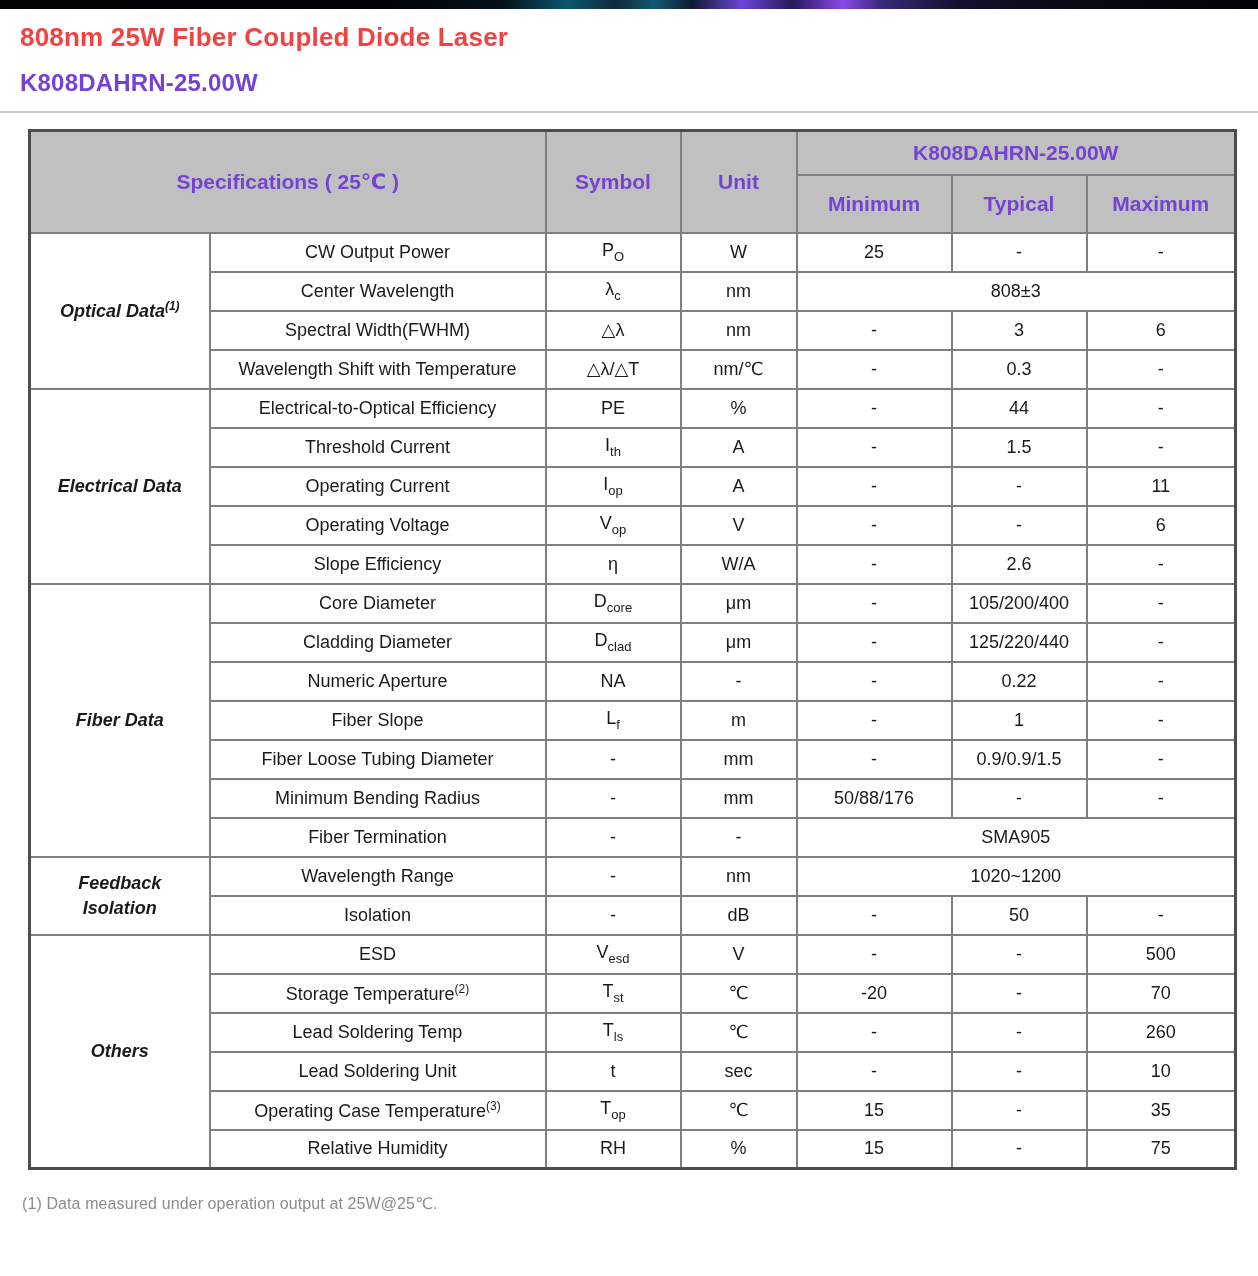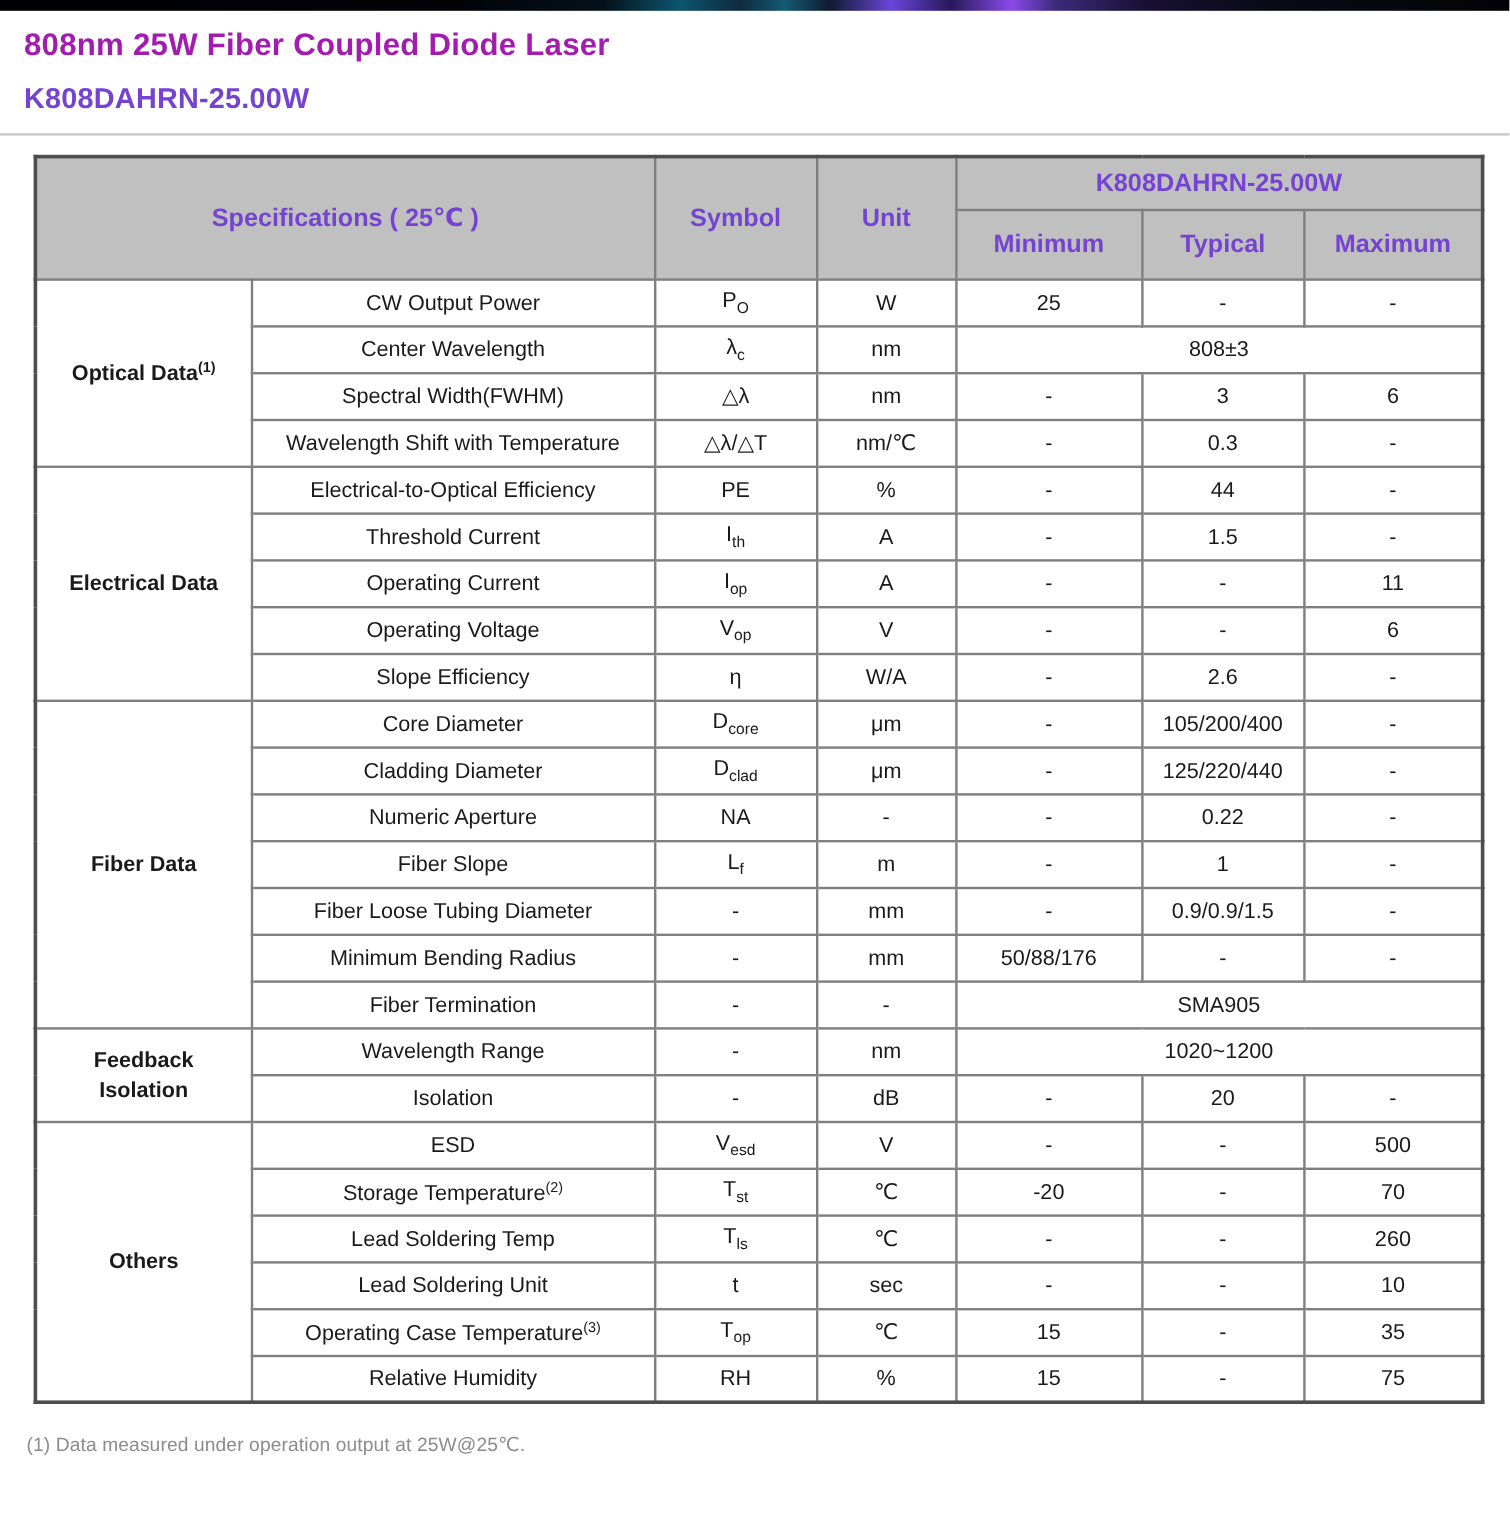--- a/index.html
+++ b/index.html
@@ -11,21 +11,21 @@
     position: relative;
   }
   .banner-strip {
     width: 100%; height: 9px;
     background: linear-gradient(90deg,
       #010103 0%, #020208 30%, #04111a 40%, #0c5570 45%, #102a3e 49%,
       #135a74 52%, #101a30 55%, #6a45d8 59%, #27195a 63%, #8a4ae8 67%,
       #3a2a7a 70%, #171032 76%, #0a0a16 84%, #020206 100%);
   }
   .page-title {
-    font-size: 26px; font-weight: bold; color: #a21caf;
+    font-size: 26px; font-weight: bold; color: #ef4444;
     margin: 13px 0 0 20px; letter-spacing: 0.2px;
   }
   .model-title {
     font-size: 24px; font-weight: bold; color: var(--accent, #7543d2);
     margin: 16px 0 0 20px; letter-spacing: 0.2px;
   }
   .rule {
     width: 100%; height: 0; border-top: 2px solid #c9c9c9;
     margin-top: 14px;
   }
@@ -47,21 +47,21 @@
     font-size: 18px; height: 39px; padding: 1px 4px;
     background: #ffffff;
   }
   table.spec thead th {
     background: var(--header-bg, #c0c0c0);
     color: var(--accent, #7543d2);
     font-weight: bold; font-size: 21px; height: 44px;
   }
   table.spec thead tr.sub th { font-size: 21px; height: 58px; }
   td.cat { font-weight: bold; font-size: 19px; }
-  td.cat .cat-line { margin: 4px 0; }
+  td.cat .cat-line { margin: 4px 0; font-style: italic; }
   td.cat sup, td.spec sup { font-size: 12px; font-weight: bold; }
   td.spec sup { font-weight: normal; }
   td.sym sub { font-size: 13px; }
   .footnotes { margin: 24px 0 0 22px; }
   .footnote {
     font-size: 16px; color: #8c8c8c; margin-bottom: 24px; letter-spacing: 0.1px;
   }
 </style>
 </head>
 <body>
@@ -237,21 +237,21 @@
         <td class="spec">Wavelength Range</td>
         <td class="sym">-</td>
         <td class="unit">nm</td>
         <td colspan="3" class="val">1020~1200</td>
       </tr>
       <tr>
         <td class="spec">Isolation</td>
         <td class="sym">-</td>
         <td class="unit">dB</td>
         <td class="val">-</td>
-        <td class="val">20</td>
+        <td class="val">50</td>
         <td class="val">-</td>
       </tr>
       <tr>
         <td class="cat" rowspan="6">
           <div class="cat-line">Others</div>
         </td>
         <td class="spec">ESD</td>
         <td class="sym">V<sub>esd</sub></td>
         <td class="unit">V</td>
         <td class="val">-</td>

